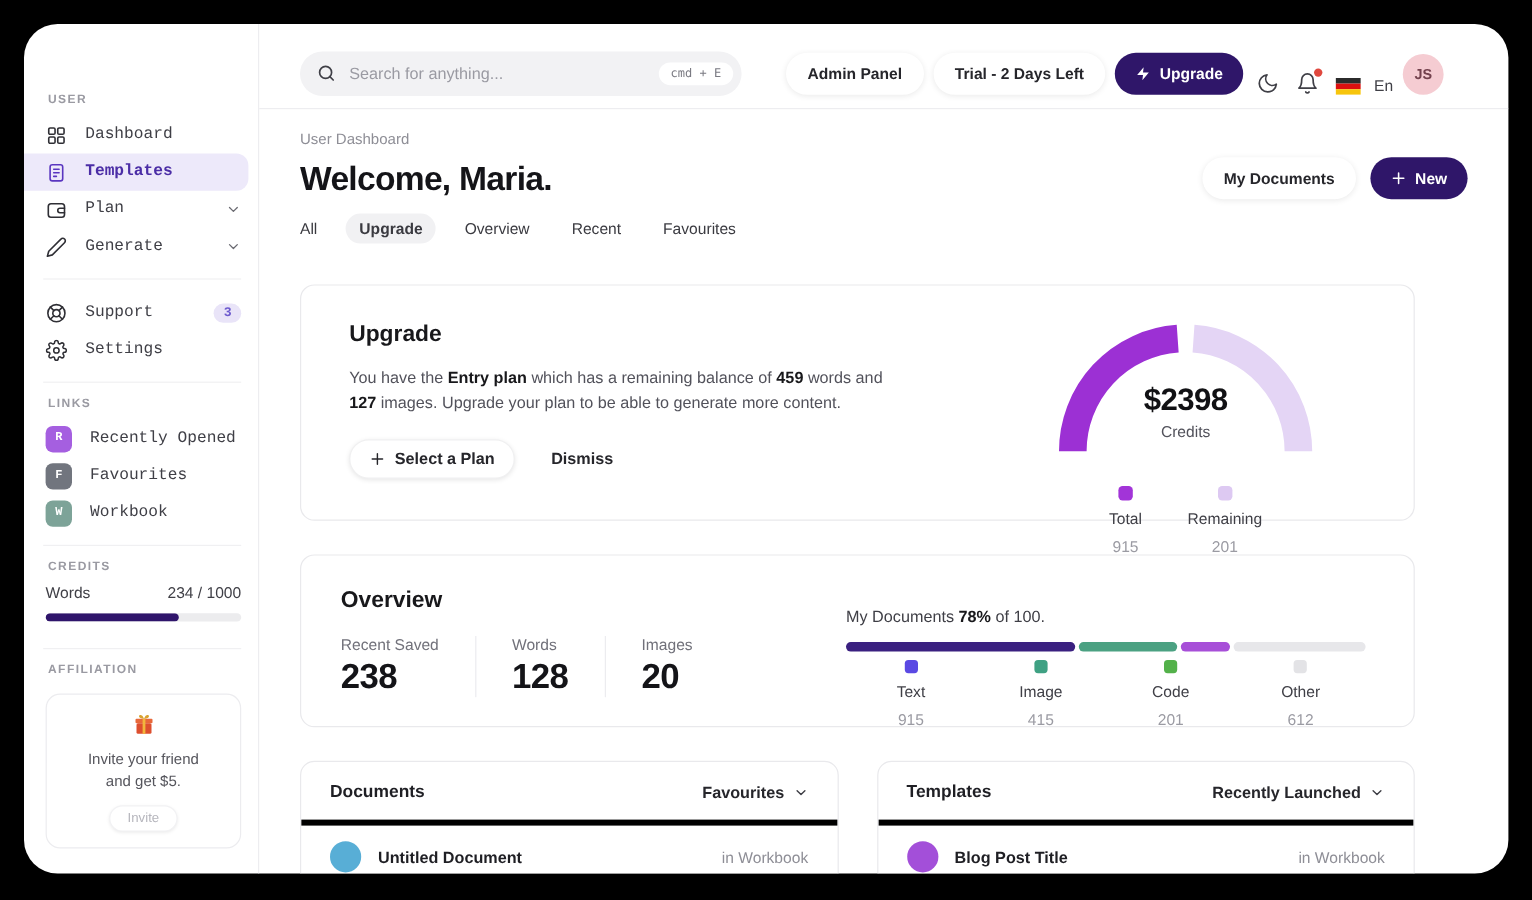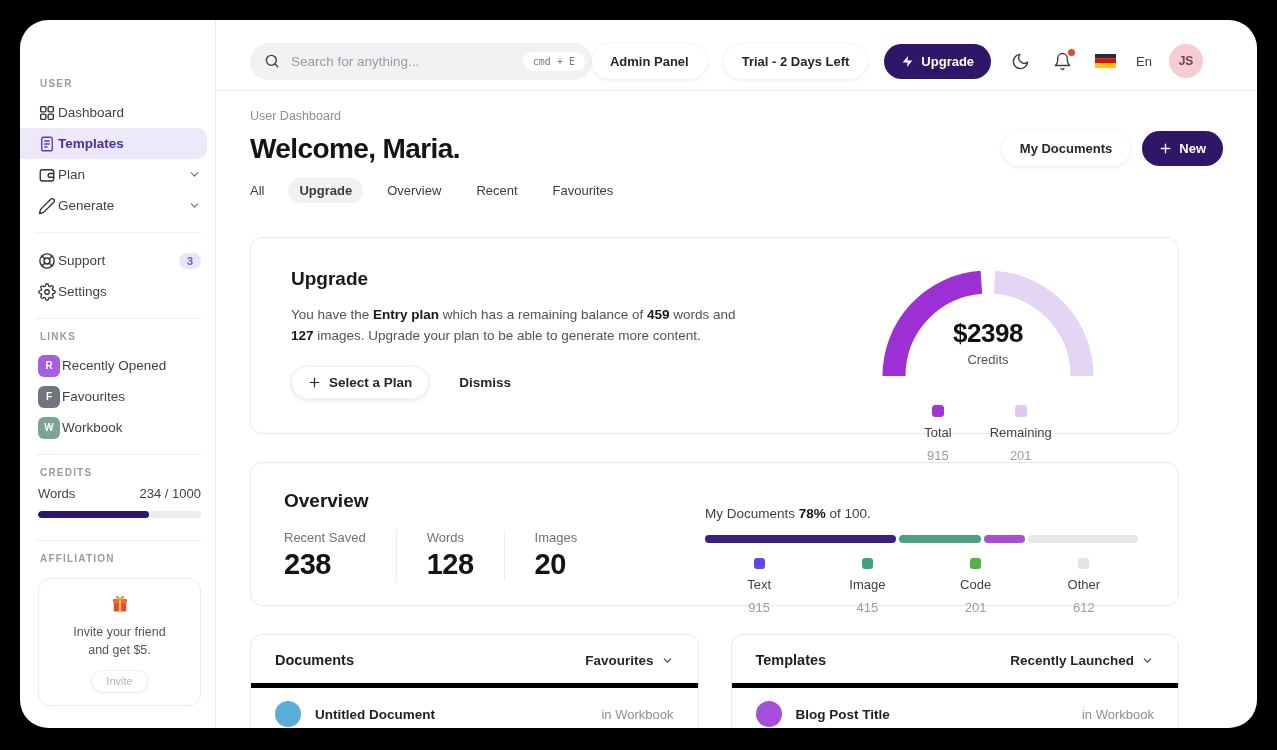--- a/index.html
+++ b/index.html
@@ -8,21 +8,21 @@
     width:1277px; height:750px; background:#000;
     font-family:"Liberation Sans", sans-serif; position:relative; overflow:hidden;
   }
   .app {
     position:absolute; left:20px; top:20px; width:1237px; height:708px;
     background:#fff; border-radius:28px; overflow:hidden; display:flex;
   }
   
   .sidebar { width:196px; flex:none; border-right:1px solid #ededf0; padding:58px 14px 0 18px; }
   .side-label { font-size:10px; font-weight:700; letter-spacing:1.2px; color:#9a9aa2; margin:0 0 8px 2px; }
-  .side-item { display:flex; align-items:center; gap:2px; height:31px; font-size:13.5px; color:#3f3f46; cursor:pointer; }
+  .side-item { display:flex; align-items:center; gap:15px; height:31px; font-size:13.5px; color:#3f3f46; cursor:pointer;font-family:Liberation Mono, monospace; }
   .side-item .s-icon { display:flex; color:#2f2f35; }
   .side-item .s-icon svg { width:18px; height:18px; }
   .side-item.active { background:#ede9fa; color:#4b2da6; font-weight:700; margin-left:-18px; padding-left:18px; margin-right:-6px; border-radius:0 10px 10px 0; }
   .side-item.active .s-icon { color:#5a36c0; }
   .chev { margin-left:auto; color:#6b6b72; display:flex; }
   .side-badge { margin-left:auto; background:#e9e4f8; color:#6d5ace; font-size:11px; font-weight:600; padding:2px 8px; border-radius:9px; }
   .divider { border-top:1px solid #f0f0f2; margin:11px 0 12px -2px; }
   .link-initial { width:22px; height:22px; border-radius:6px; color:#fff; font-size:10px; font-weight:700; display:flex; align-items:center; justify-content:center; flex:none; }
   .credits-row { display:flex; justify-content:space-between; font-size:13px; color:#3f3f46; margin:8px 0 10px; }
   .credits-bar { height:7px; background:#ececee; border-radius:4px; overflow:hidden; }
@@ -31,21 +31,21 @@
   .affil-text { font-size:12.5px; color:#55555c; line-height:1.45; margin-top:5px; }
   .invite-btn { margin-top:11px; display:inline-block; font-size:11px; color:#b6b6bd; padding:4px 14px; border-radius:13px; background:#fff; box-shadow:0 1px 3px rgba(0,0,0,0.08); border:1px solid #f2f2f4; cursor:pointer; }
   
   .main { flex:1; display:flex; flex-direction:column; min-width:0; }
   .topbar { height:71px; flex:none; border-bottom:1px solid #ededf0; display:flex; align-items:center; padding:12px 54px 0 34px; }
   .search { width:368px; height:37px; background:#f2f2f4; border-radius:19px; display:flex; align-items:center; padding:0 7px 0 14px; }
   .search .srch-ic { display:flex; color:#3f3f46; margin-right:9px; }
   .search input { border:none; background:transparent; outline:none; font-size:13.5px; color:#3f3f46; flex:1; min-width:0; font-family:"Liberation Sans",sans-serif; }
   .search input::placeholder { color:#9a9aa2; }
   .kbd { background:#fff; border-radius:12px; padding:4px 10px; font-family:"DejaVu Sans Mono", monospace; font-size:10px; color:#7a7a82; white-space:nowrap; }
-  .top-right { margin-left:auto; display:flex; align-items:center; gap:17px; }
+  .top-right { margin-left:auto; display:flex; align-items:flex-end; gap:8px; }
   .pill-btn { background:#fff; box-shadow:0 1px 5px rgba(0,0,0,0.09); border-radius:19px; padding:10px 18px; font-size:13px; font-weight:600; color:#26262b; cursor:pointer; white-space:nowrap; }
   .cta-btn { background:#2f1669; color:#fff; display:flex; align-items:center; gap:7px; border-radius:19px; padding:10px 17px; font-size:13px; font-weight:600; cursor:pointer; white-space:nowrap; }
   .icon-btn { color:#3f3f46; position:relative; display:flex; margin:0 3px; cursor:pointer; }
   .notif-dot { position:absolute; top:-3px; right:-3px; width:7px; height:7px; background:#e0483e; border-radius:50%; }
   .lang { font-size:13px; color:#3f3f46; }
   .avatar { width:34px; height:34px; border-radius:50%; background:#f5ccd2; color:#74424e; font-size:12px; font-weight:700; display:flex; align-items:center; justify-content:center; cursor:pointer; }
   
   .content { flex:1; padding:18px 56px 0 34px; overflow:hidden; }
   .breadcrumb { font-size:12.5px; color:#8e8e96; }
   .title-row { display:flex; align-items:center; margin-top:8px; }
@@ -80,21 +80,21 @@
   .stat { padding:0 30px; border-left:1px solid #ececef; }
   .stat:first-child { padding-left:0; border-left:none; }
   .stat-label { font-size:13px; color:#71717a; }
   .stat-value { font-size:29px; font-weight:800; color:#141418; margin-top:3px; letter-spacing:-0.5px; }
   .ov-right { flex:1; margin-left:36px; margin-top:16px; }
   .prog-label { font-size:13.5px; color:#3f3f46; }
   .prog-label b { color:#18181b; }
   .stack-bar { margin-top:14px; display:flex; gap:3px; height:8px; }
   .stack-seg { height:8px; border-radius:4px; }
   .stack-rest { flex:1; height:8px; border-radius:4px; }
-  .ov-legend { display:flex; margin-top:15px; }
+  .ov-legend { display:flex; margin-top:7px; }
   .ov-legend .legend-item { flex:1; }
   .ov-legend .legend-sq { width:11px; height:11px; border-radius:3px; }
   
   .bottom-row { display:flex; gap:32px; margin-top:28px; margin-right:22px; }
   .list-card { flex:1; border:1px solid #e9e9ec; border-radius:12px; background:#fff; overflow:hidden; }
   .list-head { display:flex; align-items:center; padding:17px 24px 15px; border-bottom:5px solid #000000; }
   .list-title { font-size:14.5px; font-weight:700; color:#1f1f24; }
   .list-filter { margin-left:auto; display:flex; align-items:center; gap:7px; font-size:13.5px; font-weight:600; color:#26262b; cursor:pointer; }
   .list-row { display:flex; align-items:center; padding:13px 24px; }
   .row-avatar { width:26px; height:26px; border-radius:50%; flex:none; }

